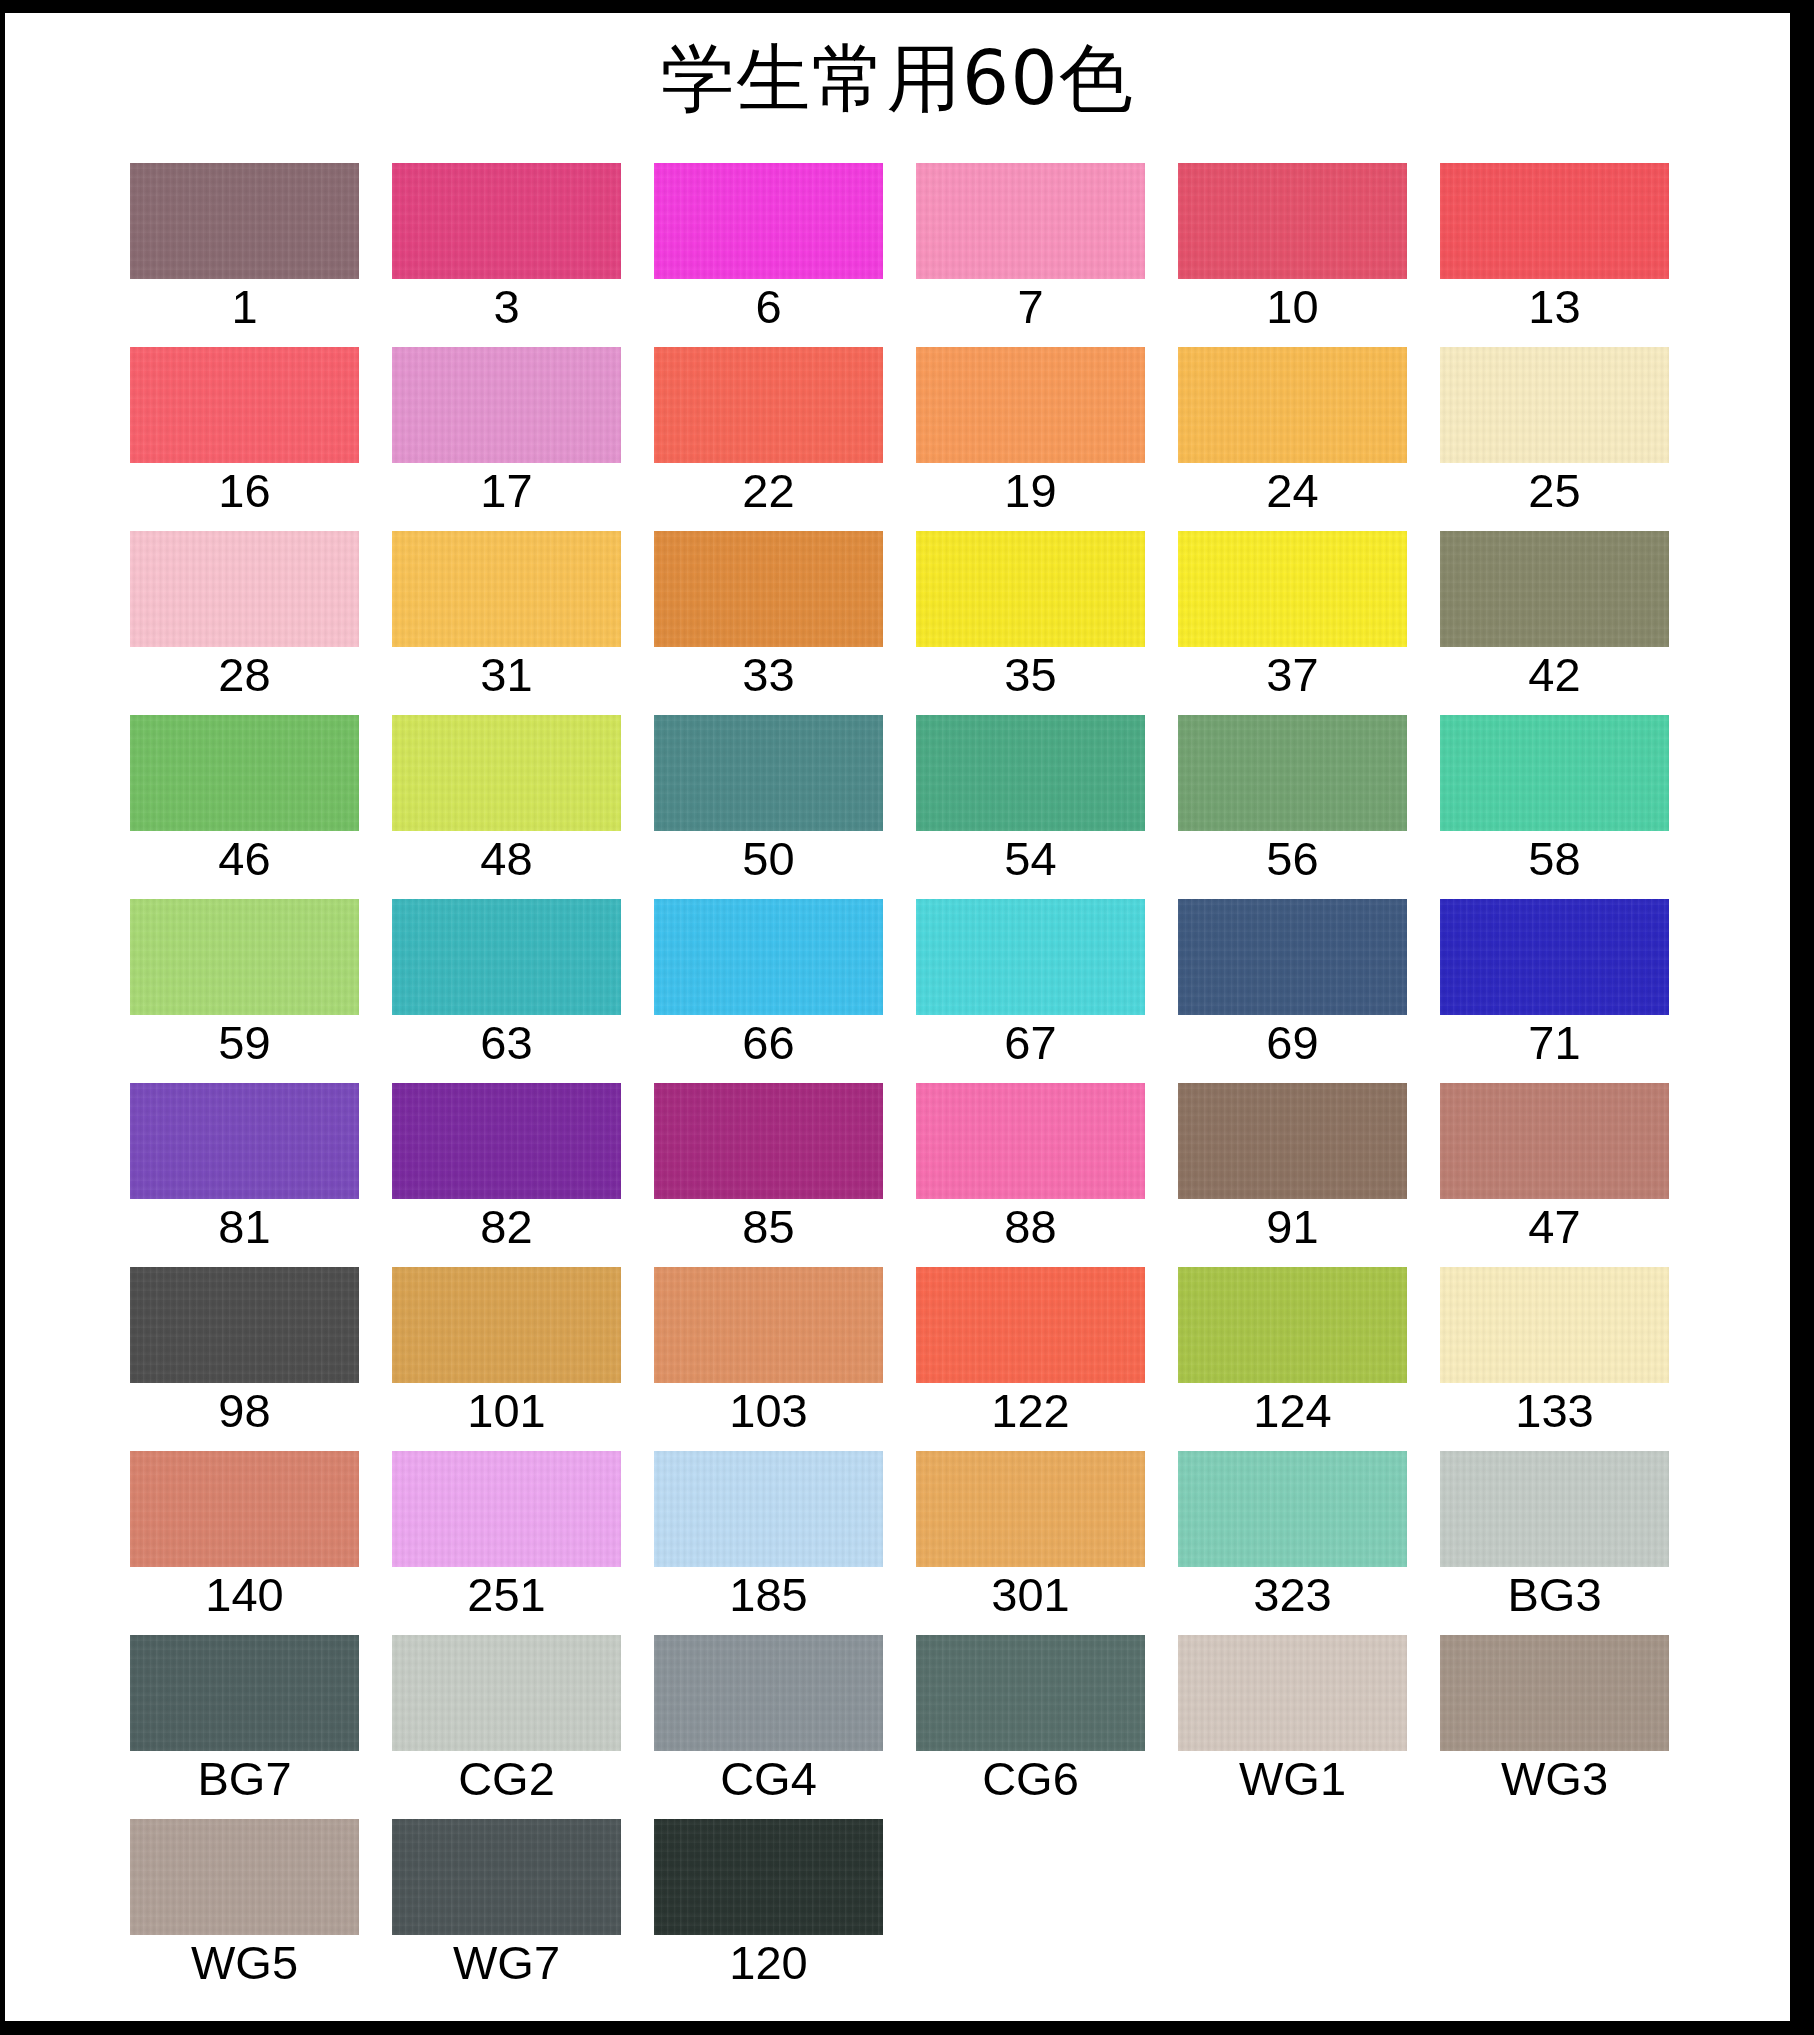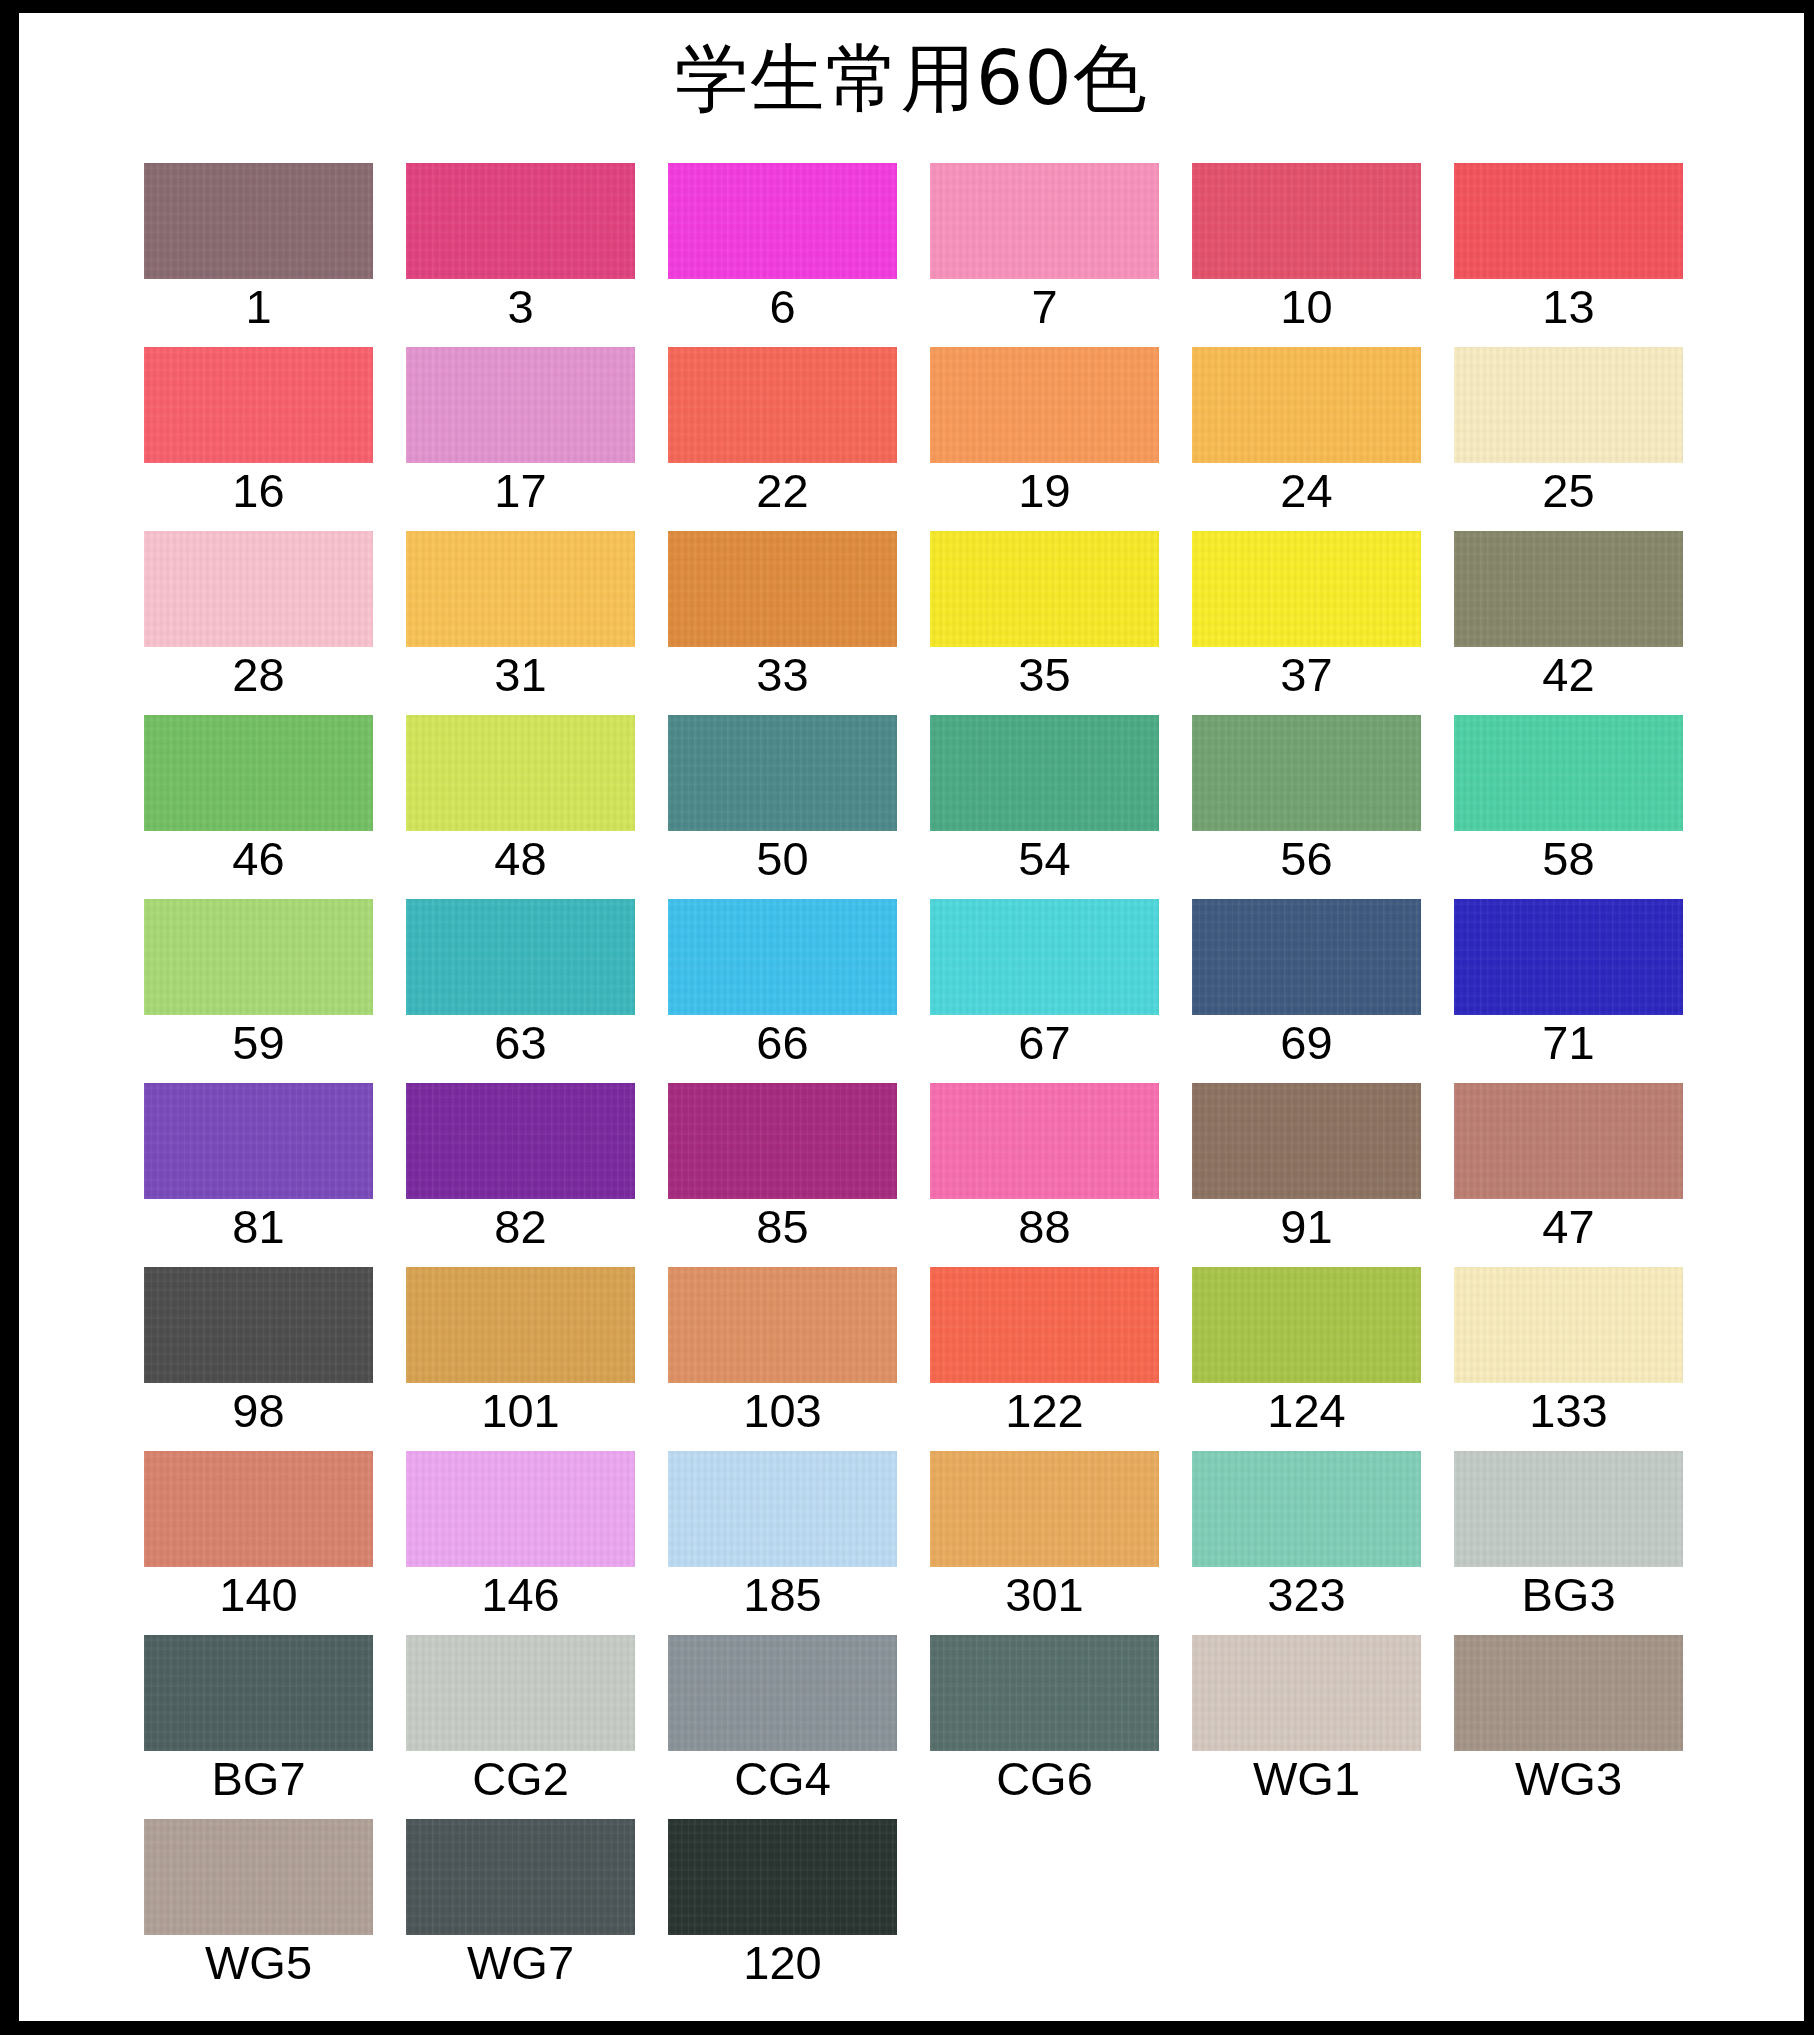--- a/index.html
+++ b/index.html
@@ -21,21 +21,21 @@
     left: 0;
     top: 0;
     width: 1814px;
     height: 2035px;
     background: #000000;
     box-sizing: border-box;
   }
 
   #sheet {
     position: absolute;
-    left: 19px;
+    left: 5px;
     top: 13px;
     width: 1785px;
     height: 2008px;
     background: #ffffff;
     box-sizing: border-box;
     overflow: hidden;
   }
 
   #chart-title {
     position: absolute;
@@ -284,21 +284,21 @@
         <div class="swatch-cell">
           <div class="swatch-chip" style="background: rgb(249, 237, 190);"></div>
           <div class="swatch-label">133</div>
         </div>
         <div class="swatch-cell">
           <div class="swatch-chip" style="background: rgb(217, 131, 110);"></div>
           <div class="swatch-label">140</div>
         </div>
         <div class="swatch-cell">
           <div class="swatch-chip" style="background: rgb(237, 168, 241);"></div>
-          <div class="swatch-label">146</div>
+          <div class="swatch-label">251</div>
         </div>
         <div class="swatch-cell">
           <div class="swatch-chip" style="background: rgb(189, 220, 244);"></div>
           <div class="swatch-label">185</div>
         </div>
         <div class="swatch-cell">
           <div class="swatch-chip" style="background: rgb(234, 172, 94);"></div>
           <div class="swatch-label">301</div>
         </div>
         <div class="swatch-cell">

